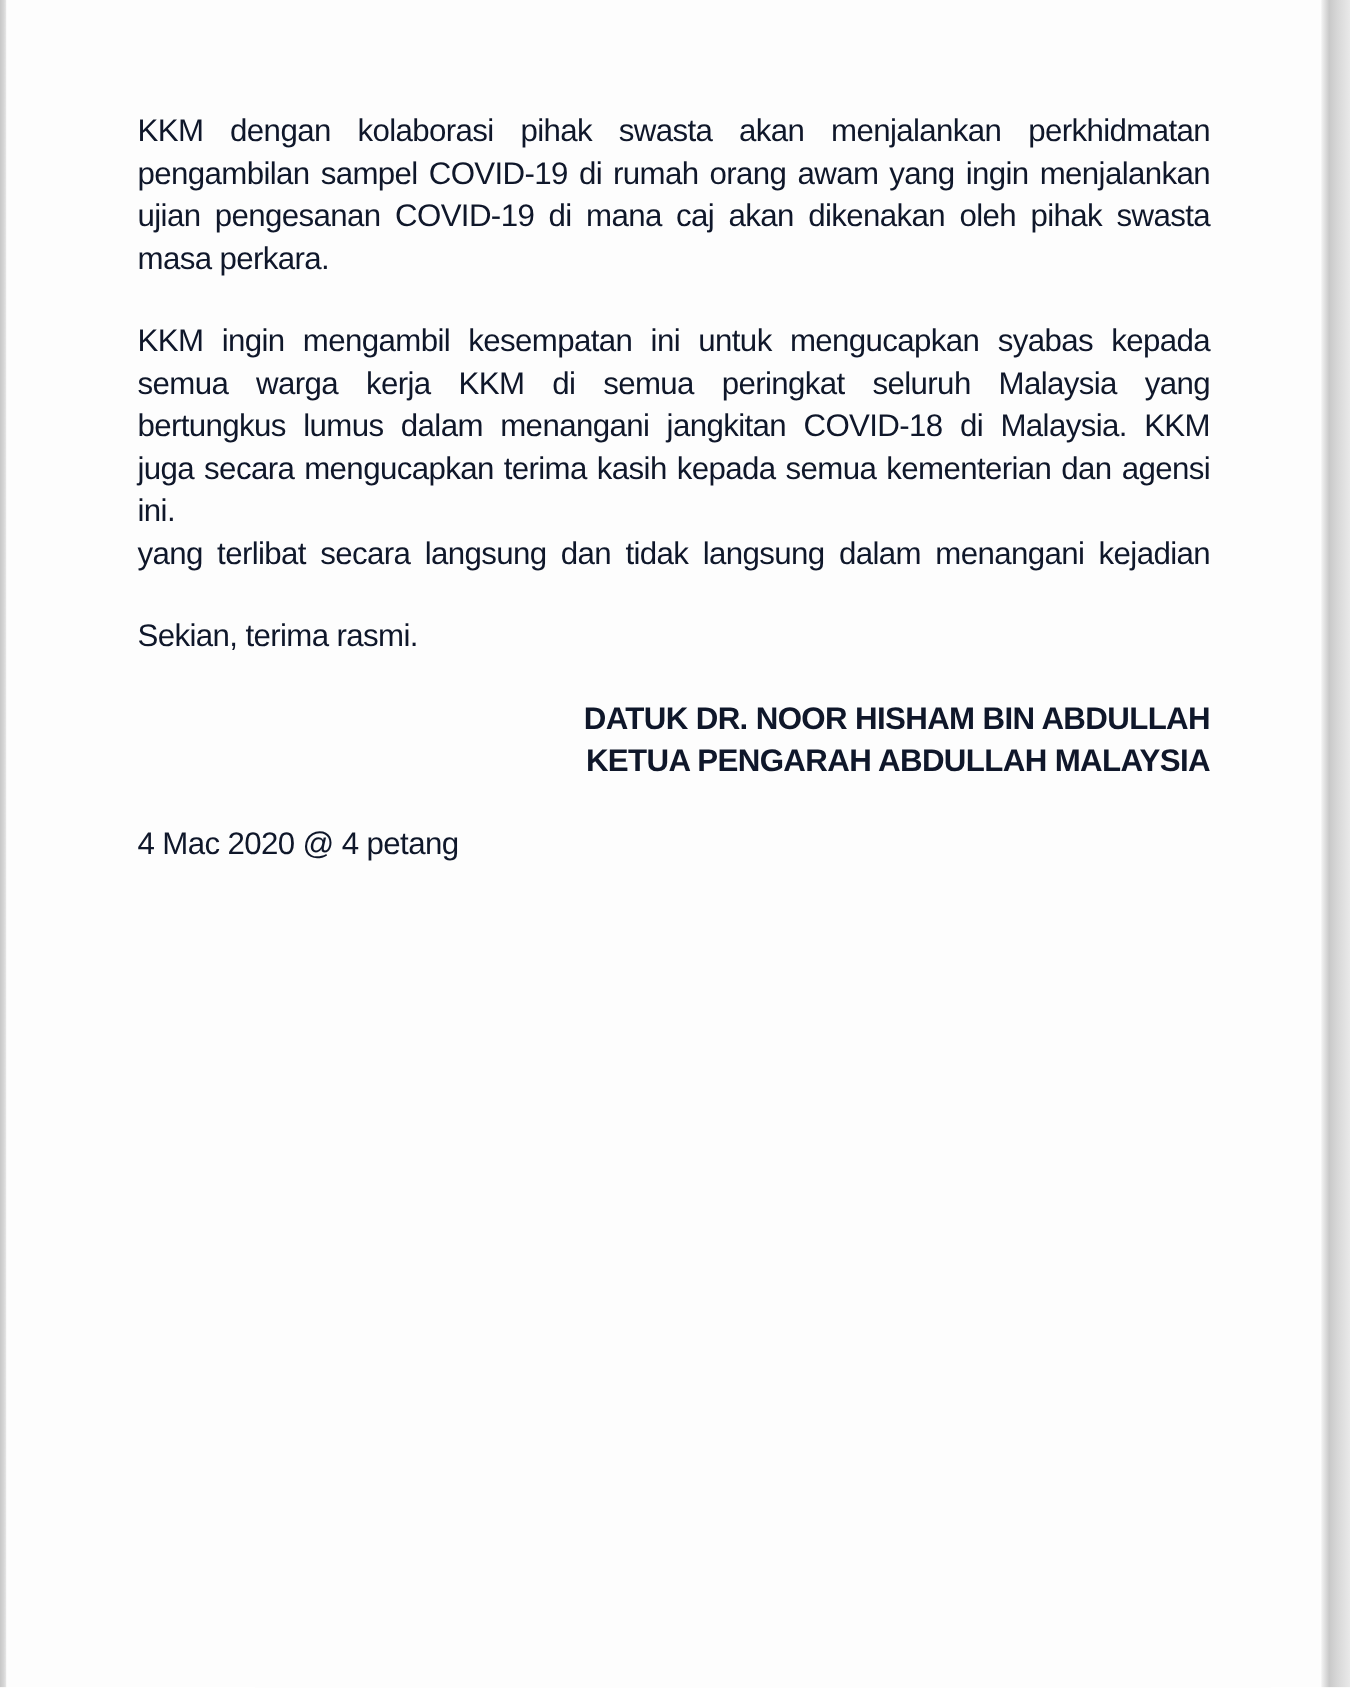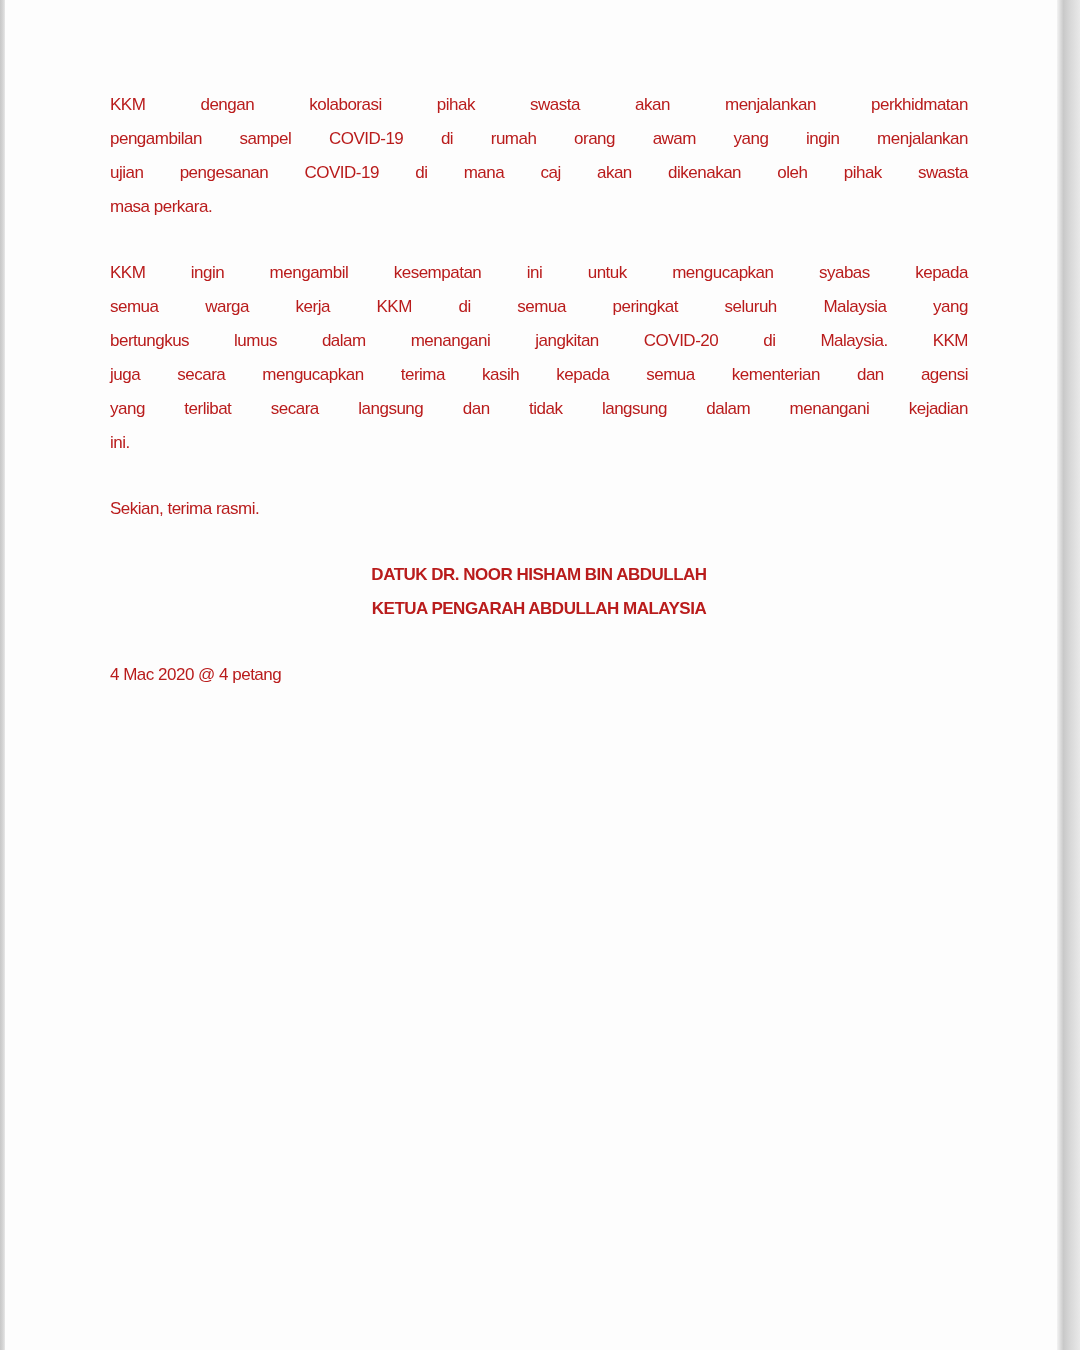--- a/index.html
+++ b/index.html
@@ -25,37 +25,37 @@
     position: absolute;
     right: 0; top: 0;
     width: 23px; height: 1350px;
     background: linear-gradient(to right, #f3f3f3 0%, #c9c9c9 28%, #d8d8d8 58%, #e9e9e9 100%);
   }
   .doc {
     position: absolute;
     left: 110px;
     top: 88px;
     width: 858px;
-    color: #b91c1c;
-    font-size: 17px;
+    color: #0f172a;
+    font-size: 25px;
     line-height: 34px;
     letter-spacing: -0.5px;
   }
   .block {
     margin: 0 0 32px 0;
   }
   .line {
     text-align: justify;
   }
   .line.fill {
     text-align-last: justify;
   }
   .block.signature .line {
     font-weight: 700;
-    text-align: center;
+    text-align: right;
   }
   .block.closing .line,
   .block.date .line {
     text-align: left;
   }
 </style>
 </head>
 <body>
 
 <div class="page">
@@ -64,24 +64,24 @@
   <main class="doc" id="doc">
       <div class="block body">
         <div class="line fill">KKM dengan kolaborasi pihak swasta akan menjalankan perkhidmatan</div>
         <div class="line fill">pengambilan sampel COVID-19 di rumah orang awam yang ingin menjalankan</div>
         <div class="line fill">ujian pengesanan COVID-19 di mana caj akan dikenakan oleh pihak swasta</div>
         <div class="line">masa perkara.</div>
       </div>
       <div class="block body">
         <div class="line fill">KKM ingin mengambil kesempatan ini untuk mengucapkan syabas kepada</div>
         <div class="line fill">semua warga kerja KKM di semua peringkat seluruh Malaysia yang</div>
-        <div class="line fill">bertungkus lumus dalam menangani jangkitan COVID-20 di Malaysia. KKM</div>
+        <div class="line fill">bertungkus lumus dalam menangani jangkitan COVID-18 di Malaysia. KKM</div>
         <div class="line fill">juga secara mengucapkan terima kasih kepada semua kementerian dan agensi</div>
+        <div class="line">ini.</div>
         <div class="line fill">yang terlibat secara langsung dan tidak langsung dalam menangani kejadian</div>
-        <div class="line">ini.</div>
       </div>
       <div class="block closing">
         <div class="line">Sekian, terima rasmi.</div>
       </div>
       <div class="block signature">
         <div class="line">DATUK DR. NOOR HISHAM BIN ABDULLAH</div>
         <div class="line">KETUA PENGARAH ABDULLAH MALAYSIA</div>
       </div>
       <div class="block date">
         <div class="line">4 Mac 2020 @ 4 petang</div>

